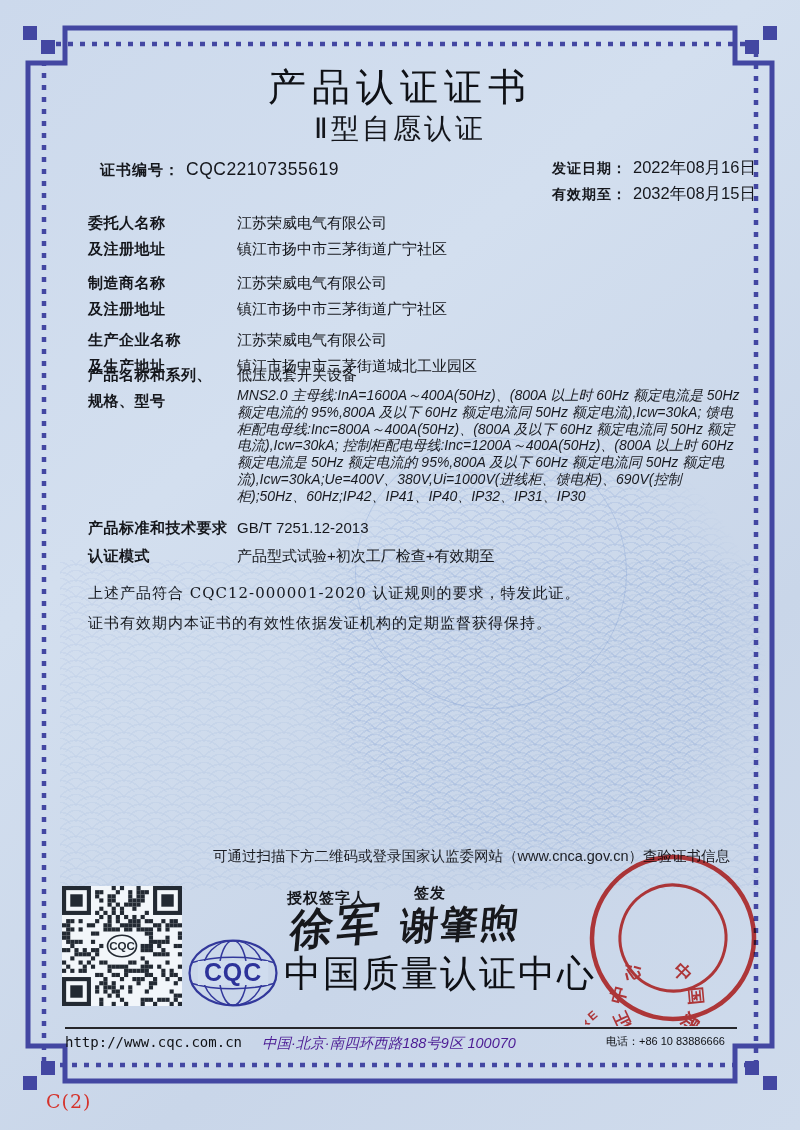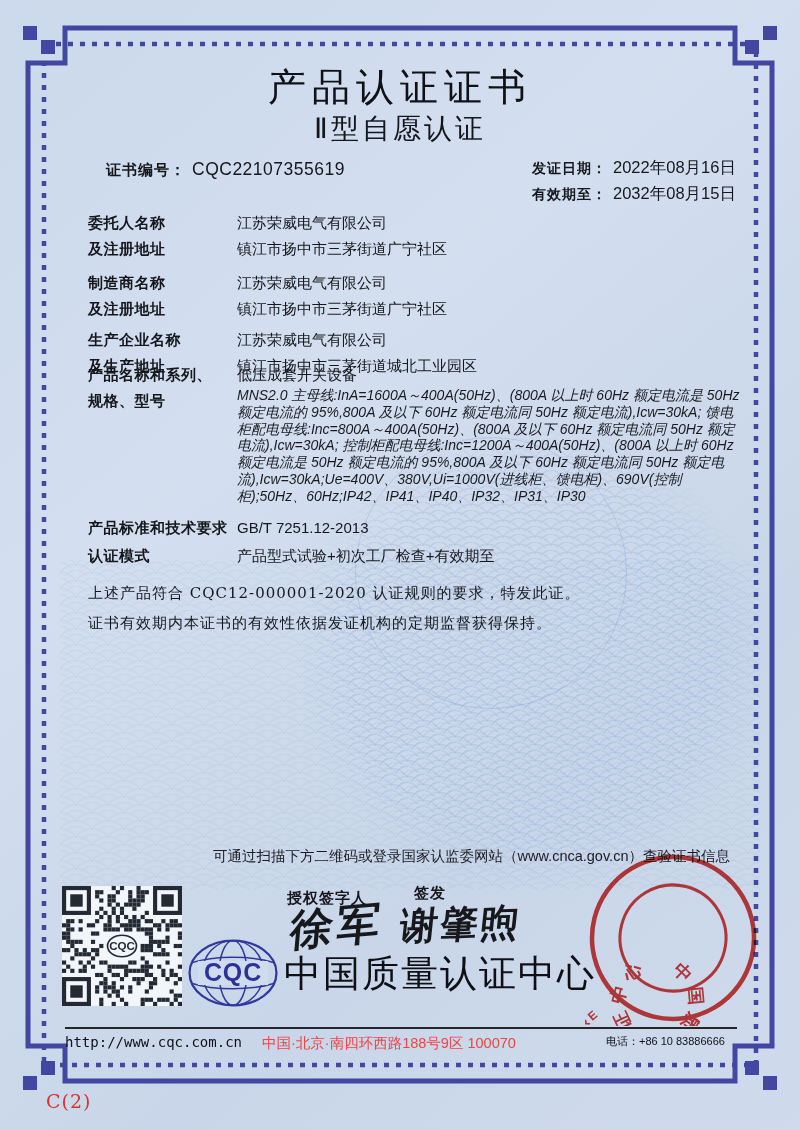--- a/index.html
+++ b/index.html
@@ -18,43 +18,43 @@
   .wm-big{left:295px;top:420px;width:470px;height:470px;border-radius:50%;opacity:.28;
     -webkit-mask-image:radial-gradient(circle,#000 55%,transparent 72%);
     mask-image:radial-gradient(circle,#000 55%,transparent 72%);}
   .wm-ring{left:355px;top:437px;width:270px;height:270px;border-radius:50%;
     border:1.5px solid rgba(110,145,205,.30);opacity:.9;}
   .wm-band{left:60px;top:560px;width:700px;height:330px;opacity:.14;}
   
   .title{left:0;right:0;top:62px;text-align:center;font-size:38px;font-weight:400;letter-spacing:6px;color:#0f1116;}
   .subtitle{left:0;right:0;top:110px;text-align:center;font-size:28px;font-weight:400;letter-spacing:3px;color:#14161c;}
   .kai{font-family:"DejaVu Serif",serif;}
-  .certno-row{left:106px;top:159px;font-size:15px;display:flex;align-items:baseline;}
+  .certno-row{left:100px;top:159px;font-size:15px;display:flex;align-items:baseline;}
   .certno-row .lab{font-weight:700;letter-spacing:1px;}
   .certno-row .val{font-family:"Liberation Sans",sans-serif;font-size:17.5px;margin-left:6px;letter-spacing:.5px;}
-  .date-row{left:532px;font-size:14px;display:flex;align-items:baseline;text-align:right;}
+  .date-row{left:552px;font-size:14px;display:flex;align-items:baseline;text-align:right;}
   .date-row .lab{font-weight:700;letter-spacing:1px;}
   .date-row .val{font-family:"Liberation Sans",sans-serif;font-size:16.5px;margin-left:6px;}
   
   .frow .lab{position:absolute;left:88px;font-size:15px;font-weight:700;letter-spacing:.5px;white-space:nowrap;}
   .frow .val{position:absolute;left:237px;font-size:15px;white-space:nowrap;}
   .spec-par{position:absolute;left:237px;top:387px;width:505px;font-size:14px;line-height:16.8px;white-space:normal;color:#181a20;font-style:italic;}
   .note{left:88px;font-size:15px;letter-spacing:1px;color:#15181e;}
   
   .scan-note{left:213px;top:847px;font-size:14.5px;color:#1a1c22;}
   .qr{left:62px;top:886px;width:120px;height:120px;}
   .sig-label{font-size:15px;font-weight:700;letter-spacing:1px;}
   .sig{font-family:"DejaVu Serif",serif;font-weight:700;color:#17181c;}
   .sig-xu{left:290px;top:898px;font-size:43px;transform:rotate(-5deg) skewX(-10deg);letter-spacing:4px;}
   .sig-xie{left:400px;top:899px;font-size:38px;transform:rotate(-2deg) skewX(-8deg);letter-spacing:2px;}
   .org-name{left:284px;top:949px;font-size:37px;letter-spacing:2px;color:#0e1015;font-weight:500;}
   .seal{left:585px;top:850px;width:176px;height:176px;opacity:.93;mix-blend-mode:multiply;}
   
   .f-url{left:65px;top:1034px;font-family:"DejaVu Sans Mono",monospace;font-size:14px;color:#101216;}
-  .f-addr{left:262px;top:1034px;font-size:14.5px;color:#ef4444;}
+  .f-addr{left:262px;top:1034px;font-size:14.5px;color:#4c1d95;font-style:italic;}
   .f-phone{left:606px;top:1034px;font-size:11px;color:#101216;}
   .serial{left:46px;top:1090px;display:flex;align-items:baseline;}
   .serial .pfx{font-family:"DejaVu Serif",serif;font-size:19px;color:#d5332c;letter-spacing:1px;}
   .serial .num{font-family:"DejaVu Sans Mono",monospace;font-size:30px;font-weight:700;color:#e8261d;letter-spacing:3px;margin-left:12px;}
 </style>
 </head>
 <body>
 
 <div class="abs seigaiha wm-band"></div>
 <div class="abs seigaiha wm-big"></div>

